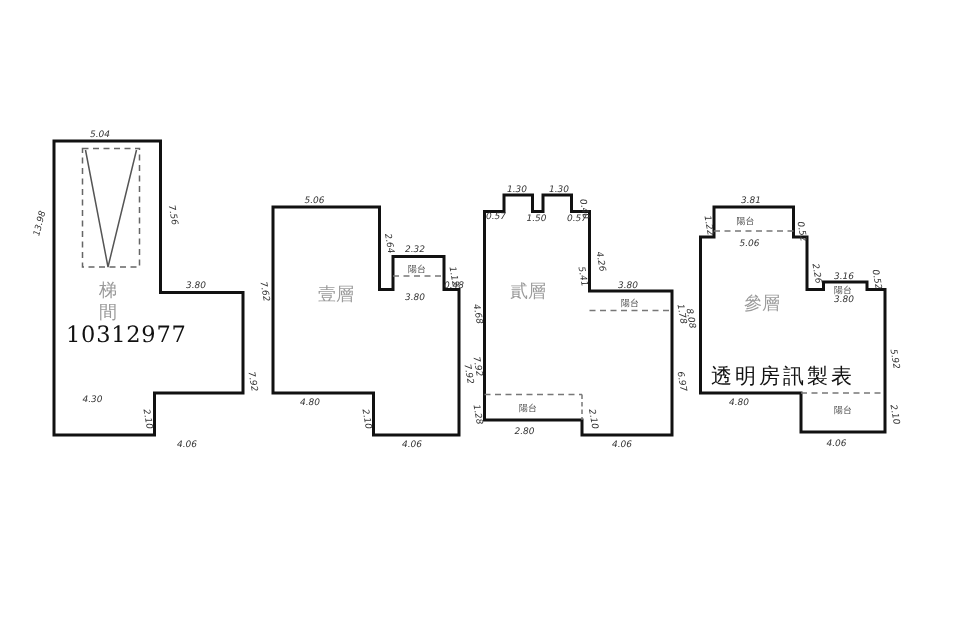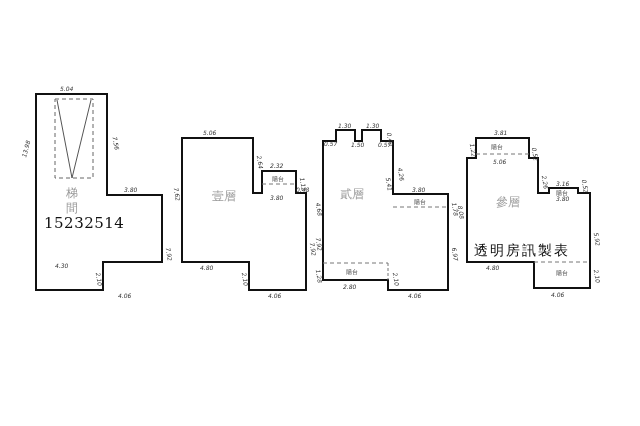--- a/index.html
+++ b/index.html
@@ -97,16 +97,16 @@
     <text class="dim" x="592" y="235" transform="rotate(80 594 235)">5.92</text>
     <text class="room" x="556" y="275">陽台</text>
     <text class="dim" x="486" y="270">4.80</text>
     <text class="dim" x="592" y="272" transform="rotate(80 594 272)">2.10</text>
     <text class="dim" x="551" y="297">4.06</text>
     <text class="floor" x="496" y="206">參層</text>
   </g>
 </svg>
 
 <div class="case" style="left:44px; top:215px;">
-  <div>15232514</div>
+  <div>10312977</div>
 </div>
 
 <div class="brand" style="left:474px; top:242px;">透明房訊製表</div>
 
 </body></html>

